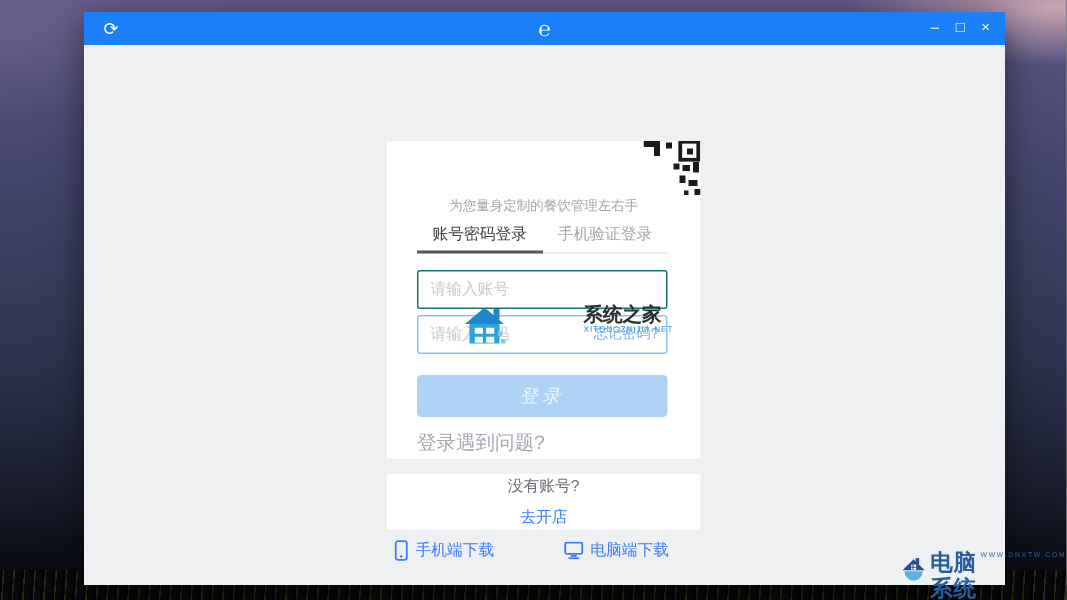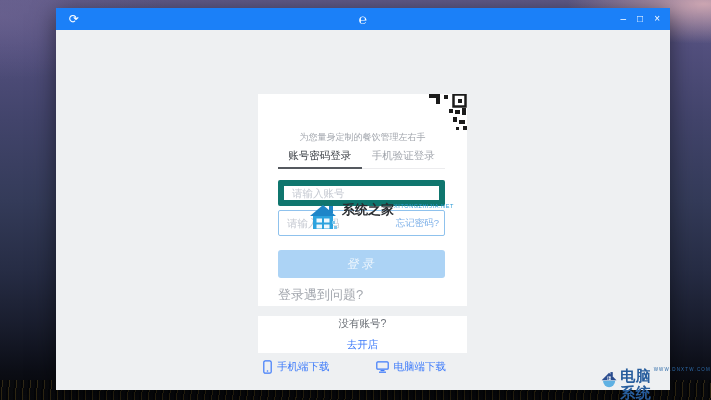--- a/index.html
+++ b/index.html
@@ -40,34 +40,34 @@
   .card{position:absolute;left:202px;top:64px;width:209px;height:212px;background:#fff;}
   .qr-corner{position:absolute;top:0;right:0;width:38px;height:38px;cursor:pointer;}
   .card-title{position:absolute;top:13px;left:0;width:100%;text-align:center;font-size:13px;color:#35383d;letter-spacing:1px;}
   .card-sub{position:absolute;top:37px;left:0;width:100%;text-align:center;font-size:9px;color:#a3a7ae;}
   .tabs{position:absolute;top:55px;left:20px;width:167px;display:flex;}
   .tab{flex:1;text-align:center;font-size:10.5px;color:#a3a7ae;padding-bottom:10px;cursor:pointer;}
   .tab.active{color:#3c4046;}
   .tabline{position:absolute;top:74px;left:20px;width:167px;height:1px;background:#ececee;}
   .tabline-active{position:absolute;top:73px;left:20px;width:84px;height:2px;background:#55595f;}
   .inp{position:absolute;left:20px;width:167px;height:26px;box-sizing:border-box;
-    border:6px solid #0f766e;border-radius:2px;padding:0 8px;font-size:10.5px;color:#333;background:#fff;outline:none;}
+    border:1px solid #0f766e;border-radius:2px;padding:0 8px;font-size:10.5px;color:#333;background:#fff;outline:none;}
   .inp::placeholder{color:#c6cad2;}
   .inp-account{top:86px;}
   .pw-wrap{position:absolute;left:20px;top:116px;width:167px;height:26px;box-sizing:border-box;
     border:1px solid #8fc2ed;border-radius:2px;background:#fff;}
   .pw-input{border:none;outline:none;width:98px;height:100%;padding:0 8px;font-size:10.5px;color:#333;background:transparent;}
   .pw-input::placeholder{color:#c6cad2;}
   .forgot{position:absolute;right:5px;top:50%;transform:translateY(-50%);font-size:9.5px;color:#7db0e8;cursor:pointer;text-decoration:none;}
   .login-btn{position:absolute;left:20px;top:156px;width:167px;height:28px;background:#acd3f5;border:none;
     border-radius:3px;color:#eef6fd;font-size:12px;letter-spacing:3px;cursor:pointer;font-style:italic;}
   .trouble{position:absolute;left:20px;top:192px;font-size:13px;color:#a3a7ae;cursor:pointer;}
   
   .wm-center{position:absolute;left:50px;top:109px;display:flex;gap:4px;align-items:flex-start;pointer-events:none;}
-  .wm-center .txt{display:flex;flex-direction:row;}
+  .wm-center .txt{display:flex;flex-direction:column;margin-left:47px;}
   .wm-title{font-size:13px;font-weight:bold;color:#2a2d31;line-height:14px;}
   .wm-sub{font-size:5.5px;color:#2e9cd6;letter-spacing:.6px;}
   
   .signup{position:absolute;left:202px;top:286px;width:209px;height:37px;background:#fff;
     display:flex;align-items:center;justify-content:center;gap:7px;font-size:10.5px;flex-direction:column;}
   .no-acc{color:#6b7077;}
   .open-store{color:#3e7bfa;cursor:pointer;text-decoration:none;}
   
   .downloads{position:absolute;left:194px;top:330px;width:209px;display:flex;justify-content:space-between;padding:0 13px;box-sizing:border-box;text-align:center;}
   .dl-item{display:flex;align-items:center;gap:5px;color:#3e7bfa;font-size:10.5px;cursor:pointer;}

